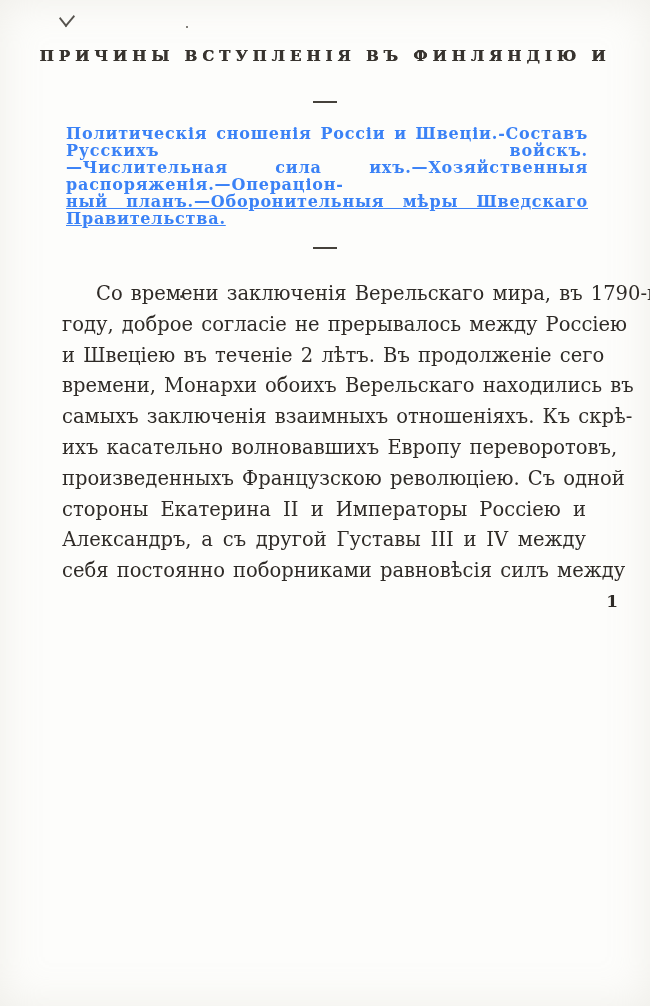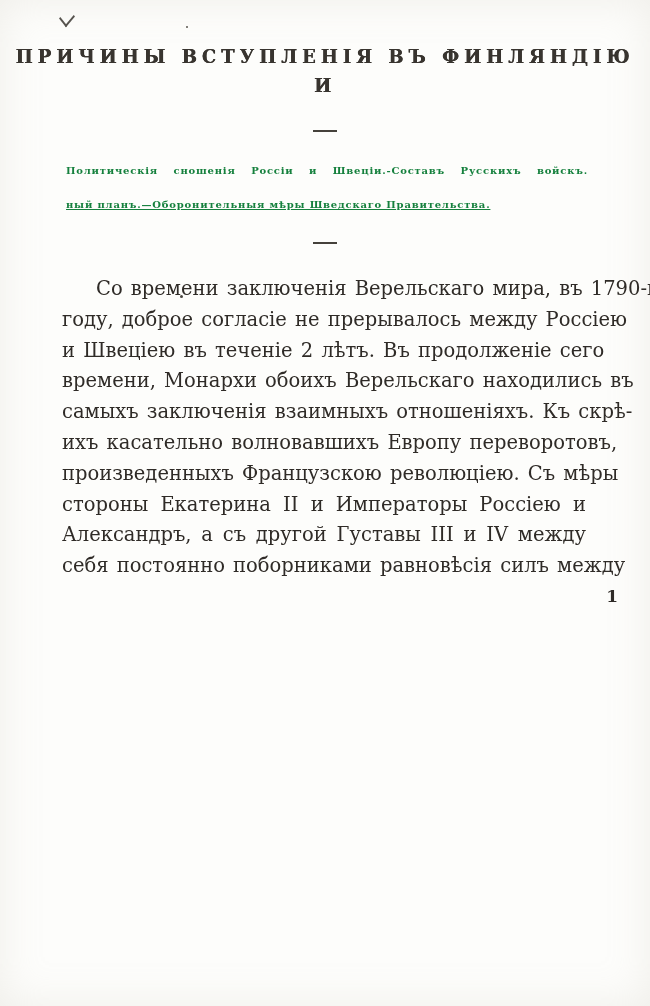--- a/index.html
+++ b/index.html
@@ -60,44 +60,44 @@
     color: #35312c;
     text-shadow: 0.6px 0 0 #35312c, -0.6px 0 0 #35312c;
     font-family: "DejaVu Serif", serif;
   }
 
   
   .heading {
     margin-top: 42px;
     text-align: center;
     font-weight: bold;
-    font-size: 18px;
+    font-size: 15px;
     letter-spacing: 5px;
     line-height: 29px;
     color: #38342f;
     text-shadow: 0.4px 0 0 #38342f;
   }
 
   .rule-dash {
     width: 24px;
     height: 0;
     border-top: 2.5px solid #45413b;
     margin: 0 auto;
   }
   .rule-1 { margin-top: 30px; }
   .rule-2 { margin-top: 20px; }
 
   
   .summary {
     margin: 22px 62px 0 66px;
     font-weight: bold;
-    font-size: 10px;
+    font-size: 16px;
     letter-spacing: 0.8px;
-    line-height: 34px;
-    color: #15803d;
+    line-height: 17px;
+    color: #3b82f6;
   }
   .summary .line { text-align: justify; text-align-last: justify; }
   .summary .line:last-child { text-align-last: left; text-decoration: underline; }
 
   
   .body-text {
     margin: 30px 64px 0 62px;
     font-size: 19.5px;
     line-height: 30.8px;
     color: #2f2b27;
@@ -129,33 +129,34 @@
 
 
   <div class="heading">
     <div>ПРИЧИНЫ ВСТУПЛЕНІЯ ВЪ ФИНЛЯНДІЮ И</div>
   </div>
 
   <div class="rule-dash rule-1"></div>
 
   <div class="summary">
     <div class="line">Политическія сношенія Россіи и Швеціи.-Составъ Русскихъ войскъ.</div>
+    <div class="line">—Числительная сила ихъ.—Хозяйственныя распоряженія.—Операціон-</div>
     <div class="line">ный планъ.—Оборонительныя мѣры Шведскаго Правительства.</div>
   </div>
 
   <div class="rule-dash rule-2"></div>
 
   <div class="body-text">
     <div class="line indent">Со времени заключенія Верельскаго мира, въ 1790-мъ</div>
     <div class="line">году, доброе согласіе не прерывалось между Россіею</div>
     <div class="line">и Швеціею въ теченіе 2 лѣтъ. Въ продолженіе сего</div>
     <div class="line">времени, Монархи обоихъ Верельскаго находились въ</div>
     <div class="line">самыхъ заключенія взаимныхъ отношеніяхъ. Къ скрѣ-</div>
     <div class="line">ихъ касательно волновавшихъ Европу переворотовъ,</div>
-    <div class="line">произведенныхъ Французскою революціею. Съ мѣры</div>
+    <div class="line">произведенныхъ Французскою революціею. Съ одной</div>
     <div class="line">стороны Екатерина II и Императоры Россіею и</div>
     <div class="line">Александръ, а съ другой Густавы III и IV между</div>
     <div class="line">себя постоянно поборниками равновѣсія силъ между</div>
   </div>
 
   <div class="page-number">1</div>
 
 </div>
 
 </body></html>

